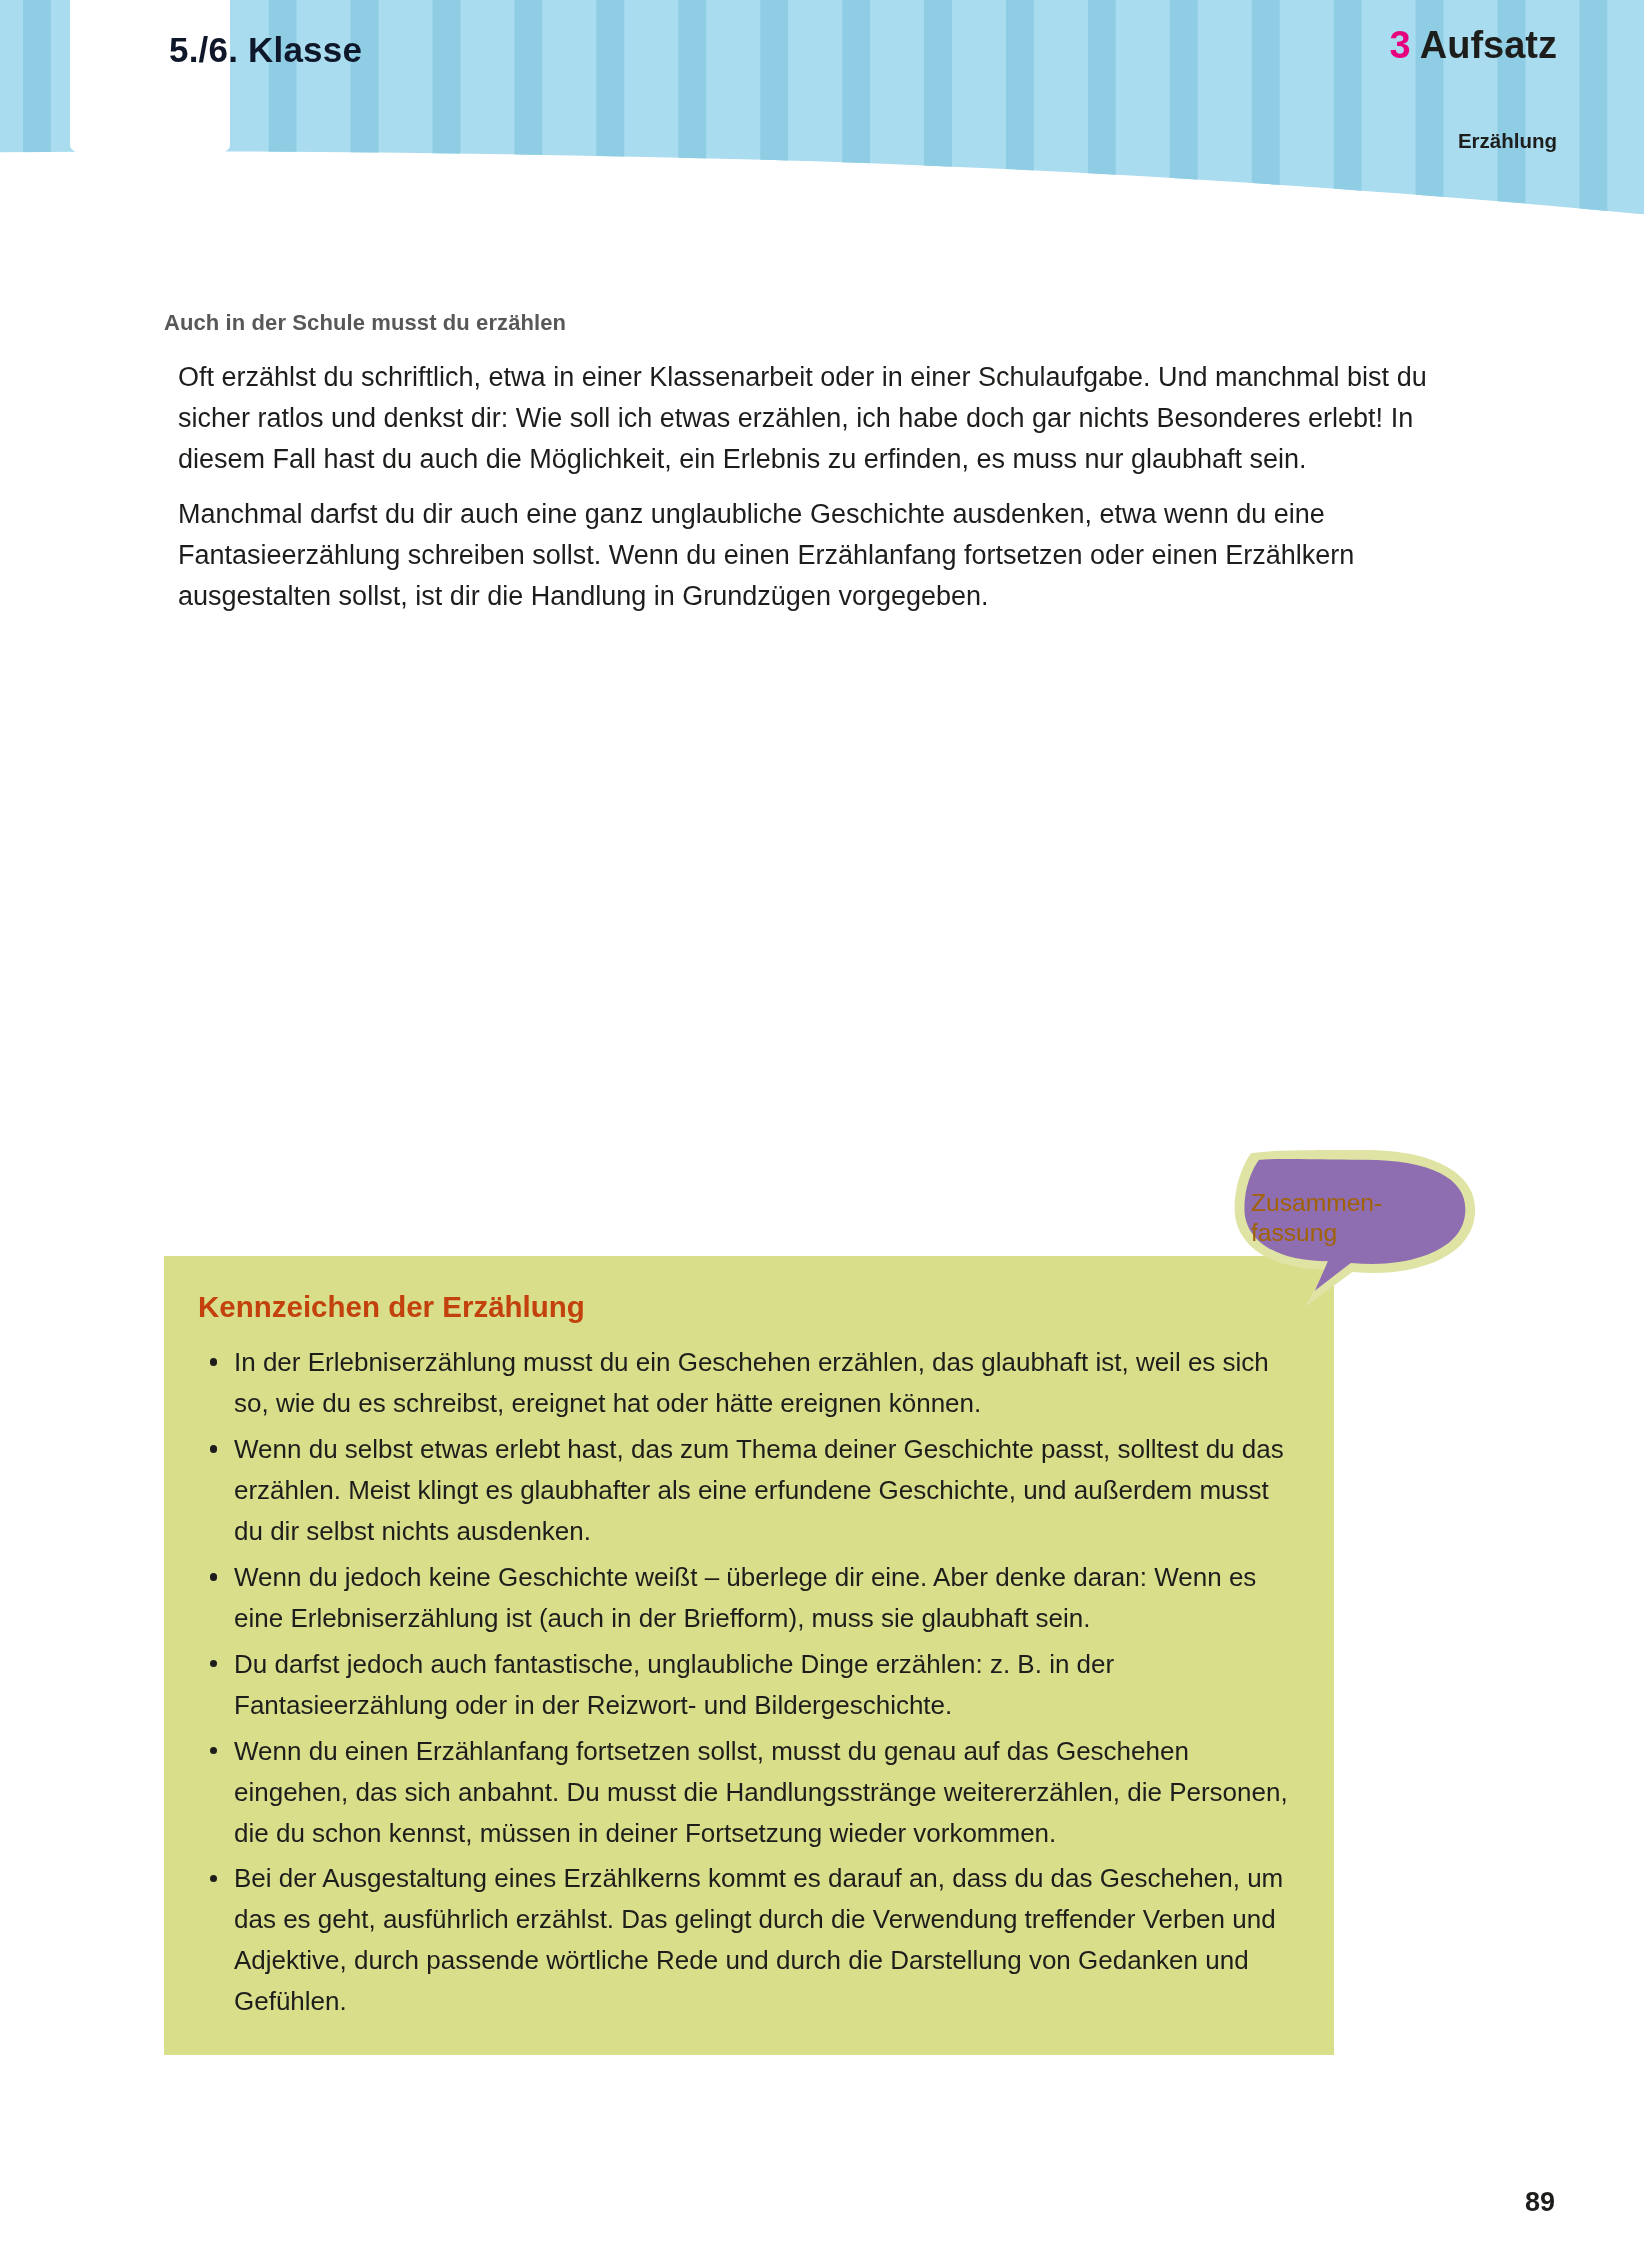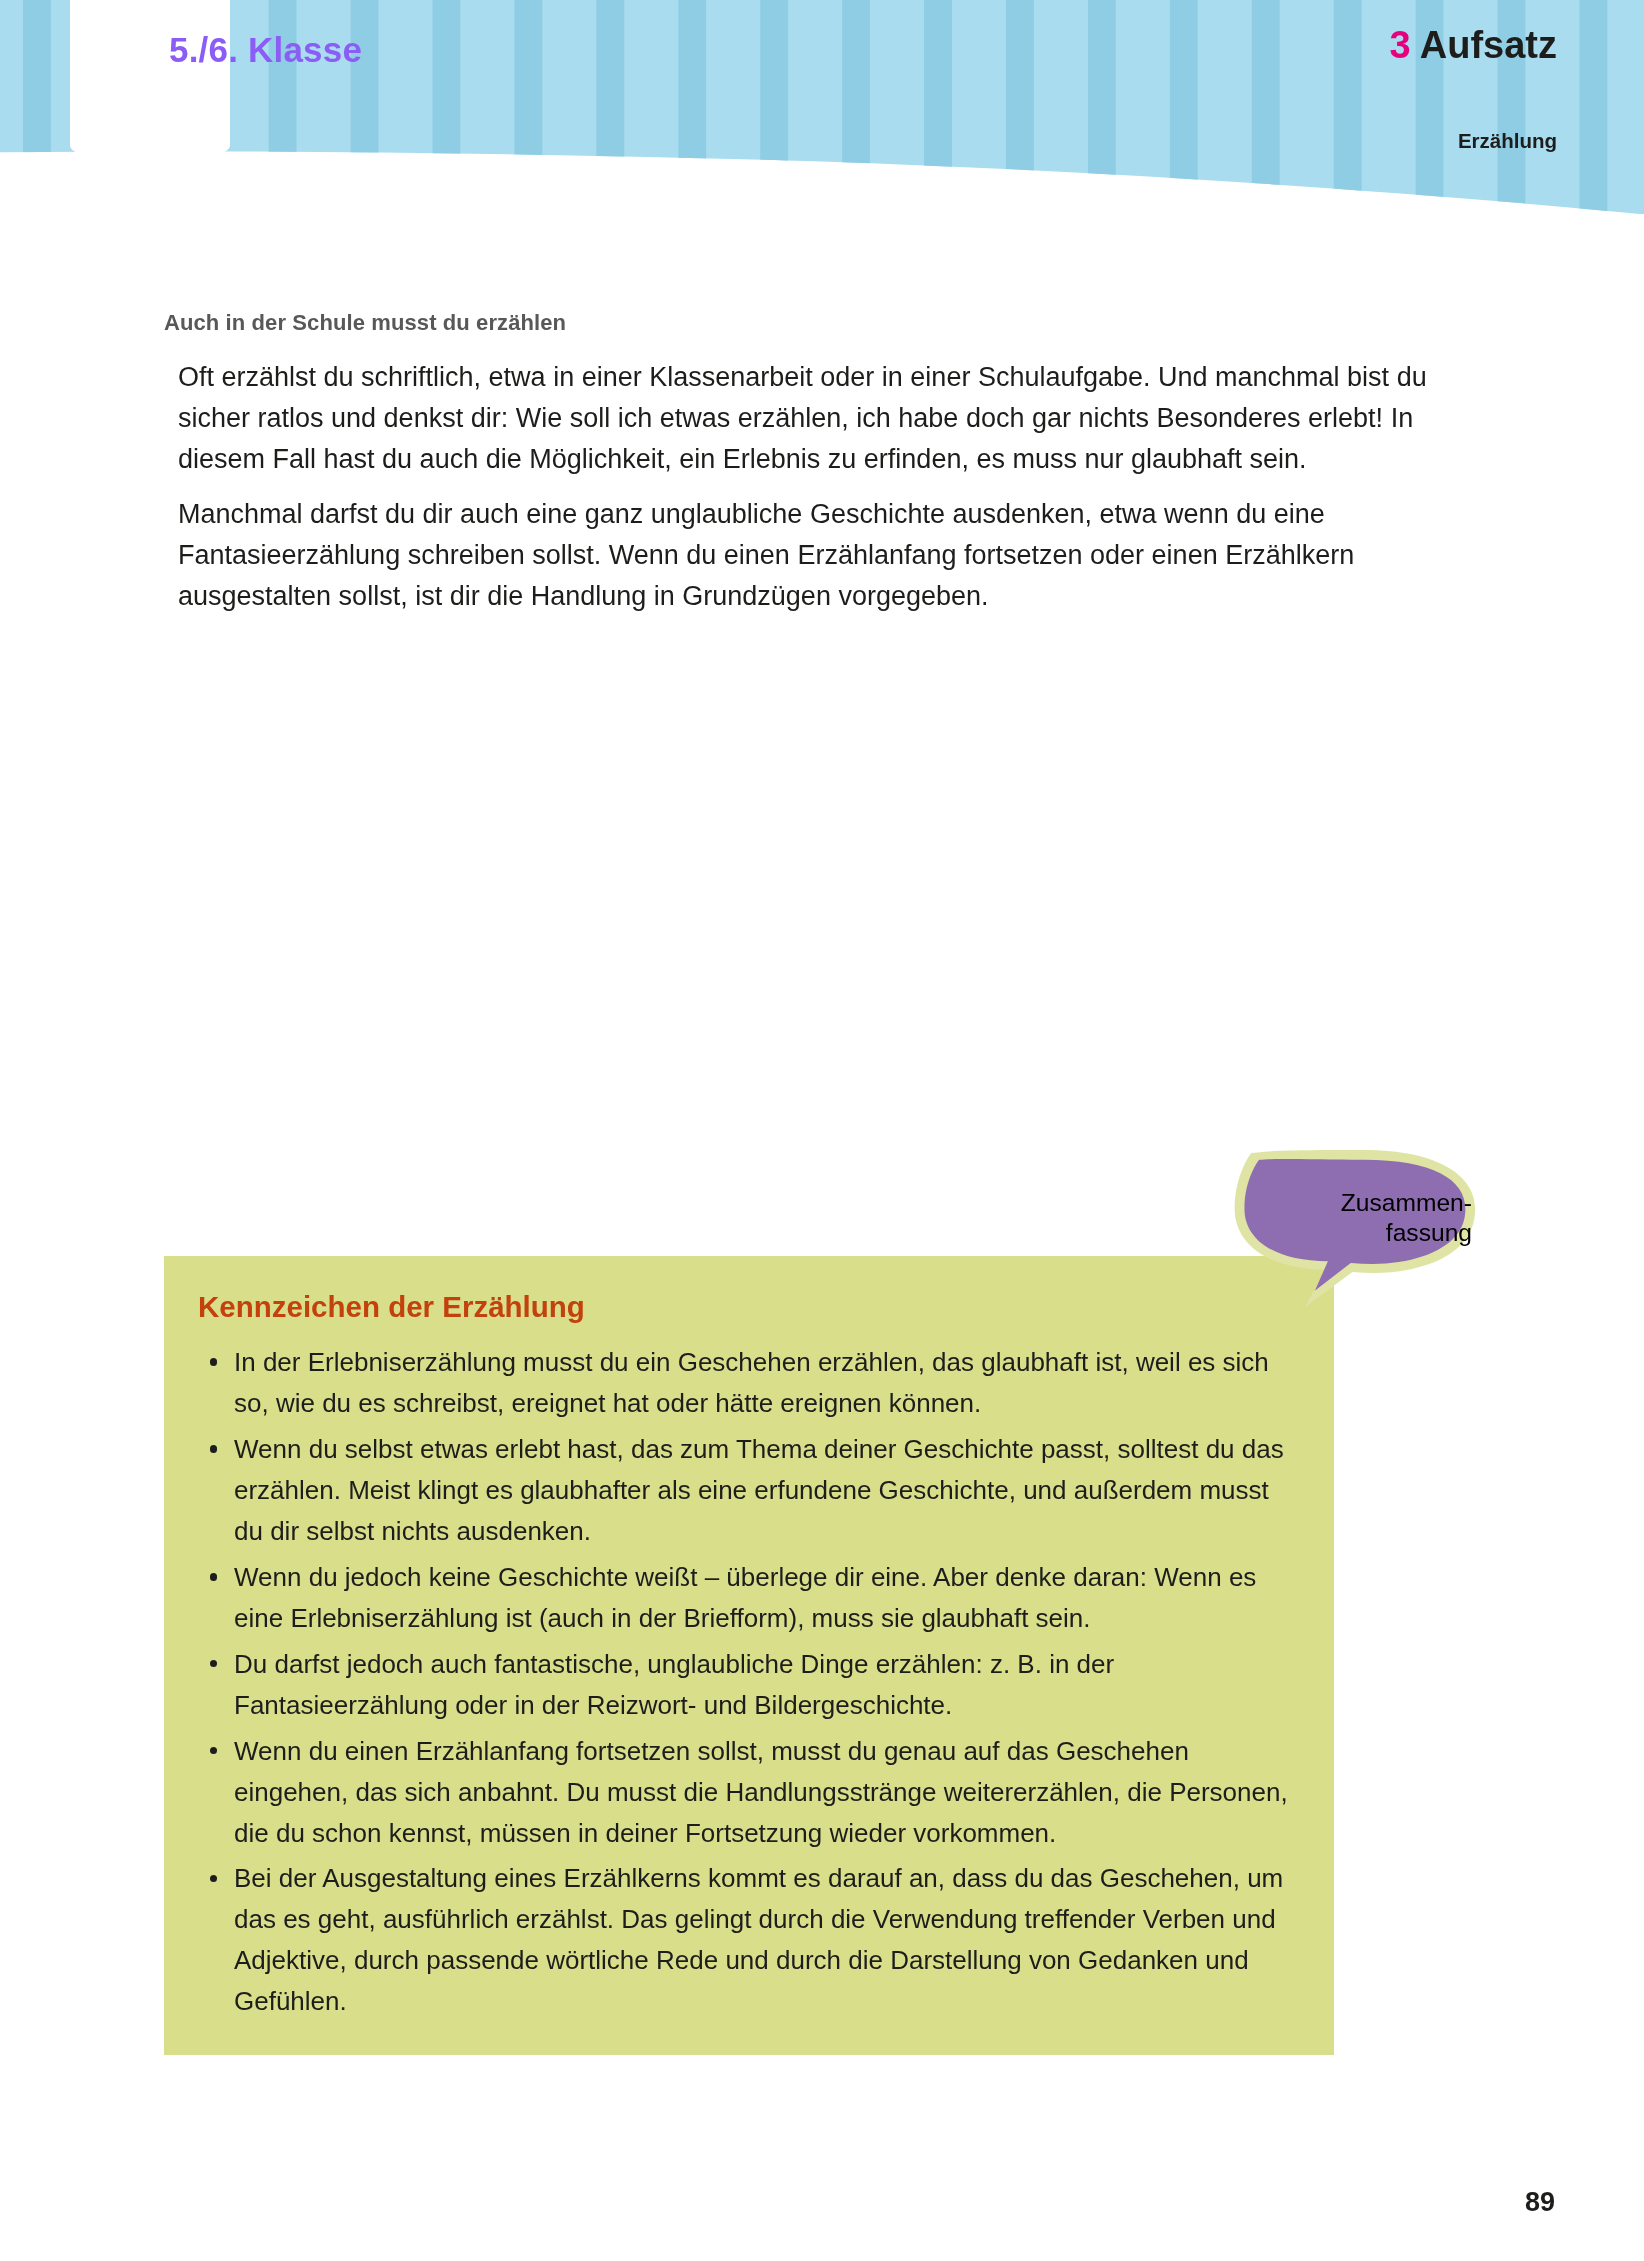--- a/index.html
+++ b/index.html
@@ -40,21 +40,21 @@
   }
   .header-label {
     position: absolute;
     white-space: nowrap;
   }
   #klasse-label {
     left: 169px;
     top: 29.5px;
     font-size: 35px;
     font-weight: 700;
-    color: #8b5cf6;
+    color: #0f172a;
     letter-spacing: 0.2px;
   }
   #chapter-title-wrap {
     position: absolute;
     right: 88px;
     top: 26px;
     font-size: 38px;
     font-weight: 700;
     white-space: nowrap;
     line-height: 1;
@@ -114,23 +114,23 @@
     overflow: visible;
   }
   #summary-bubble-label {
     position: absolute;
     left: 0;
     top: 0;
     width: 221px;
     height: 97px;
     display: flex;
     flex-direction: column;
-    align-items: flex-end;
+    align-items: flex-start;
     justify-content: center;
-    color: #000000;
+    color: #a16207;
     font-size: 24.6px;
     font-weight: 400;
     line-height: 29.5px;
     text-align: center;
     z-index: 2;
   }
 
   
   #summary-box {
     position: absolute;

